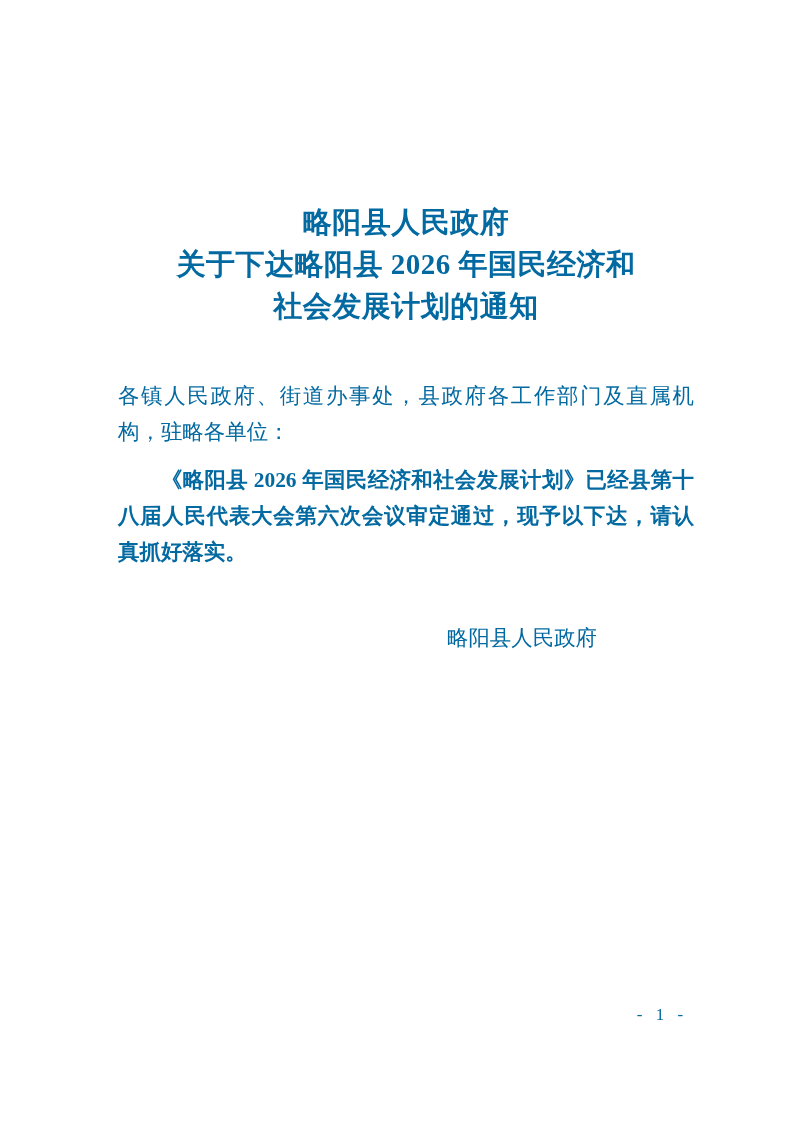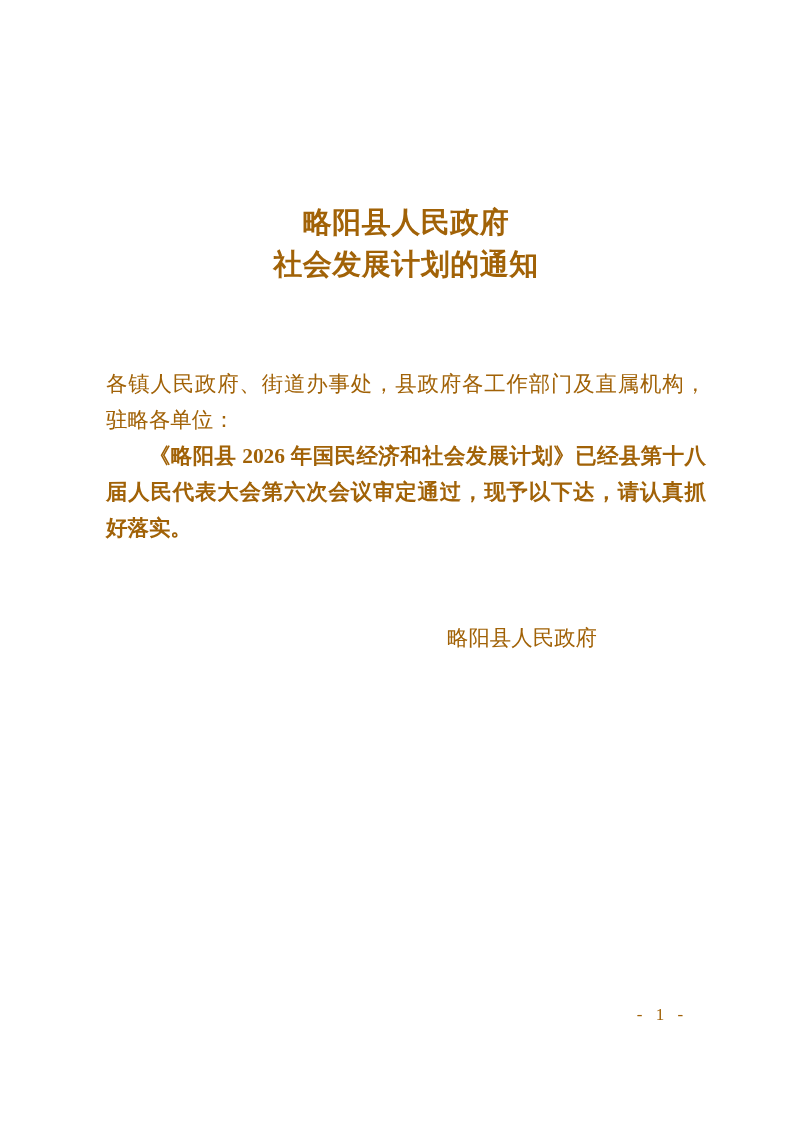--- a/index.html
+++ b/index.html
@@ -5,21 +5,21 @@
   html, body {
     margin: 0;
     padding: 0;
     background: #ffffff;
   }
   .page {
     position: relative;
     width: 793px;
     height: 1122px;
     background: #ffffff;
-    color: #a16207;
+    color: #0369a1;
     font-family: "Liberation Serif", "DejaVu Serif", serif;
     overflow: hidden;
   }
   .title-block {
     position: absolute;
     left: 106px;
     top: 201px;
     width: 600px;
     text-align: center;
     font-weight: bold;
@@ -31,21 +31,21 @@
   .body-block {
     position: absolute;
     left: 106px;
     top: 366px;
     width: 600px;
     font-size: 21.45px;
     line-height: 36px;
     text-align: justify;
   }
   .body-block p {
-    margin: 0;
+    margin: 12px;
     padding: 0;
   }
   .body-block p.indent {
     text-indent: 2em;
     font-weight: bold;
   }
   .signature-block {
     position: absolute;
     left: 338px;
     top: 620px;
@@ -67,20 +67,21 @@
     letter-spacing: 1px;
   }
 </style>
 </head>
 <body>
 
 <div class="page">
 
   <div class="title-block">
     <div>略阳县人民政府</div>
+    <div>关于下达略阳县 2026 年国民经济和</div>
     <div>社会发展计划的通知</div>
   </div>
 
   <div class="body-block">
     <p class="salutation">各镇人民政府、街道办事处，县政府各工作部门及直属机构，驻略各单位：</p>
     <p class="indent">《略阳县 2026 年国民经济和社会发展计划》已经县第十八届人民代表大会第六次会议审定通过，现予以下达，请认真抓好落实。</p>
   </div>
 
   <div class="signature-block">
     <div>略阳县人民政府</div>

